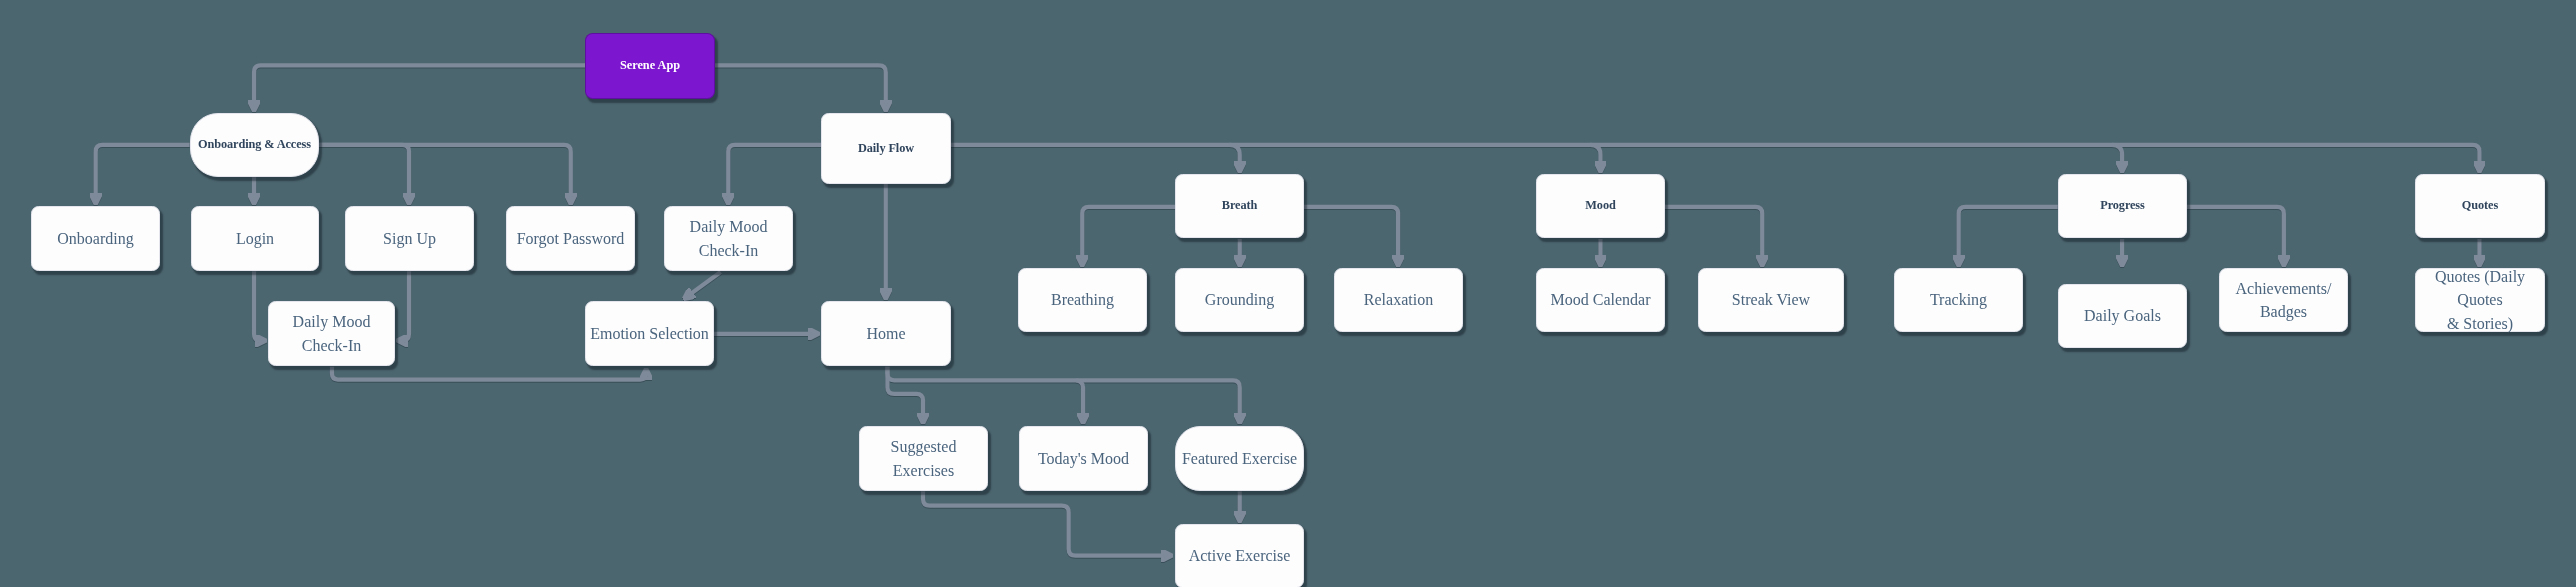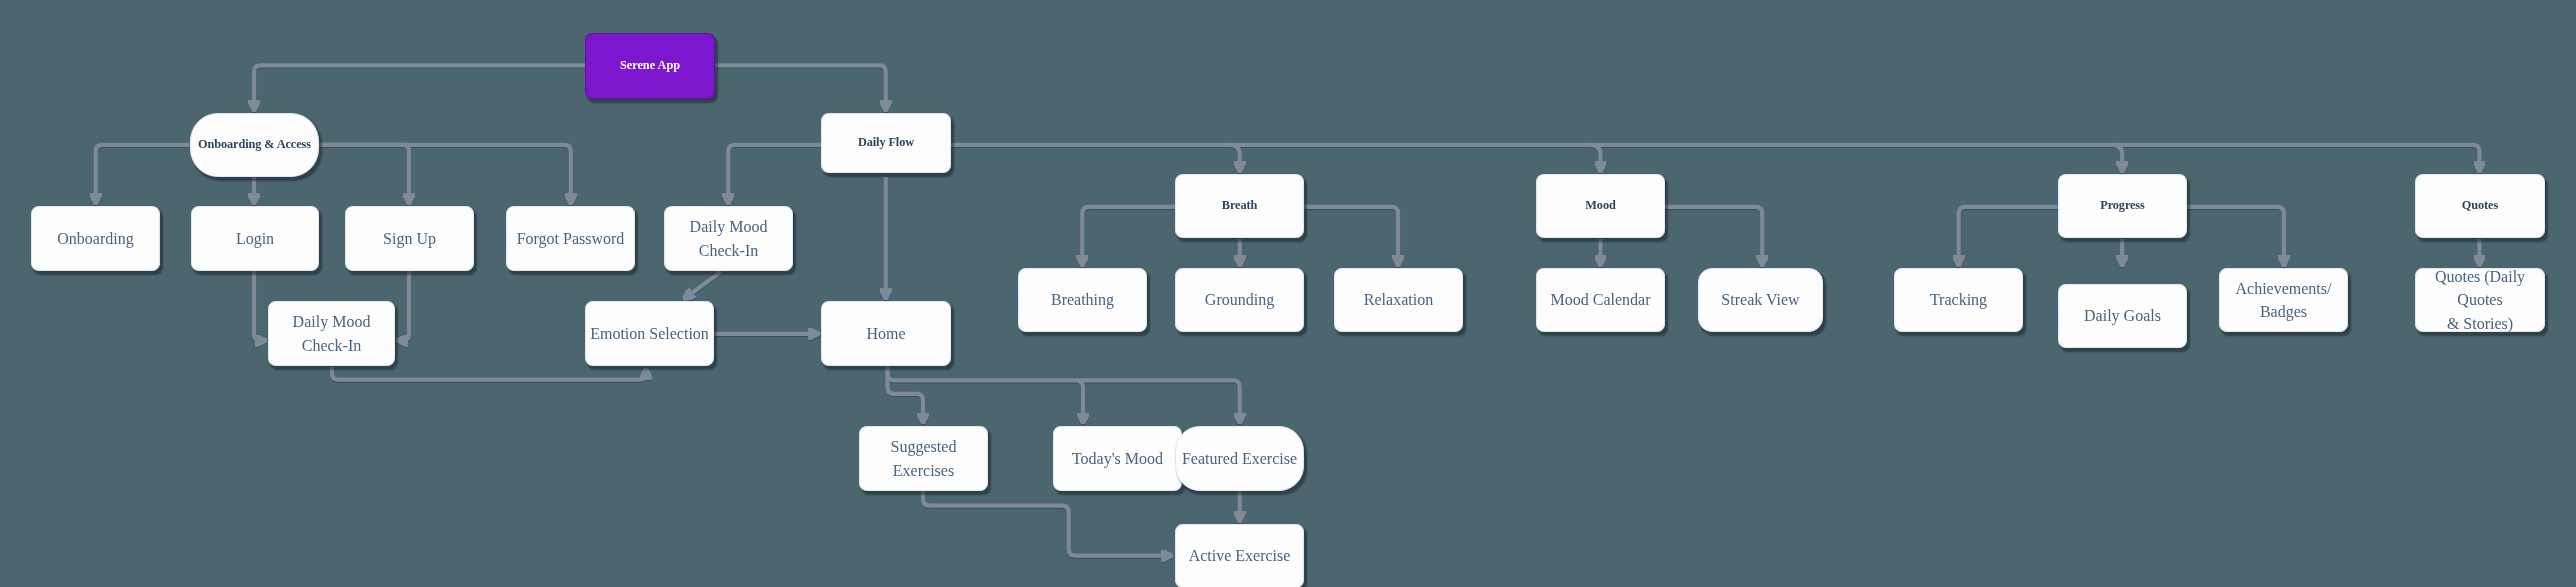--- a/index.html
+++ b/index.html
@@ -79,43 +79,43 @@
       <path d="M1048,433 V441 Q1048,449 1056,449 H1456 Q1464,449 1464,457 V497" marker-end="url(#arrow)"></path>
       <path d="M1271,449 Q1279,450 1279,458 V497" marker-end="url(#arrow)"></path>
       <path d="M1090,580 V589 Q1090,597 1098,597 H1254 Q1262,597 1262,605 V648 Q1262,656 1270,656 H1381" marker-end="url(#arrow)"></path>
       <path d="M1464,580 V613" marker-end="url(#arrow)"></path>
     </g>
   </svg>
 
   <div id="node-layer">
       <div class="node root" style="left: 585px; top: 33px; width: 130px; height: 66px;">Serene App</div>
       <div class="node branch" style="left: 190px; top: 113px; width: 129px; height: 64px; border-radius: 28px;">Onboarding &amp; Access</div>
-      <div class="node branch" style="left: 821px; top: 113px; width: 130px; height: 60px;">Daily Flow</div>
+      <div class="node branch" style="left: 821px; top: 113px; width: 130px; height: 71px;">Daily Flow</div>
       <div class="node leaf" style="left: 31px; top: 206px; width: 129px; height: 65px;">Onboarding</div>
       <div class="node leaf" style="left: 191px; top: 206px; width: 128px; height: 65px;">Login</div>
       <div class="node leaf" style="left: 345px; top: 206px; width: 129px; height: 65px;">Sign Up</div>
       <div class="node leaf" style="left: 506px; top: 206px; width: 129px; height: 65px;">Forgot Password</div>
       <div class="node leaf" style="left: 664px; top: 206px; width: 129px; height: 65px;">Daily Mood Check-In</div>
       <div class="node leaf" style="left: 268px; top: 301px; width: 127px; height: 65px;">Daily Mood Check-In</div>
       <div class="node leaf" style="left: 585px; top: 301px; width: 129px; height: 65px;">Emotion Selection</div>
       <div class="node leaf" style="left: 821px; top: 301px; width: 130px; height: 65px;">Home</div>
       <div class="node branch" style="left: 1175px; top: 174px; width: 129px; height: 64px;">Breath</div>
       <div class="node branch" style="left: 1536px; top: 174px; width: 129px; height: 64px;">Mood</div>
       <div class="node branch" style="left: 2058px; top: 174px; width: 129px; height: 64px;">Progress</div>
       <div class="node branch" style="left: 2415px; top: 174px; width: 130px; height: 64px;">Quotes</div>
       <div class="node leaf" style="left: 1018px; top: 268px; width: 129px; height: 64px;">Breathing</div>
       <div class="node leaf" style="left: 1175px; top: 268px; width: 129px; height: 64px;">Grounding</div>
       <div class="node leaf" style="left: 1334px; top: 268px; width: 129px; height: 64px;">Relaxation</div>
       <div class="node leaf" style="left: 1536px; top: 268px; width: 129px; height: 64px;">Mood Calendar</div>
-      <div class="node leaf" style="left: 1698px; top: 268px; width: 125px; height: 64px; border-radius: 14px;">Streak View</div>
+      <div class="node leaf" style="left: 1698px; top: 268px; width: 146px; height: 64px;">Streak View</div>
       <div class="node leaf" style="left: 1894px; top: 268px; width: 129px; height: 64px;">Tracking</div>
       <div class="node leaf" style="left: 2058px; top: 284px; width: 129px; height: 64px;">Daily Goals</div>
       <div class="node leaf" style="left: 2219px; top: 268px; width: 129px; height: 64px;">Achievements/
 Badges</div>
       <div class="node leaf" style="left: 2415px; top: 268px; width: 130px; height: 64px;">Quotes (Daily Quotes
 &amp; Stories)</div>
       <div class="node leaf" style="left: 859px; top: 426px; width: 129px; height: 65px;">Suggested Exercises</div>
-      <div class="node leaf" style="left: 1053px; top: 426px; width: 129px; height: 65px;">Today's Mood</div>
+      <div class="node leaf" style="left: 1019px; top: 426px; width: 129px; height: 65px;">Today's Mood</div>
       <div class="node leaf" style="left: 1175px; top: 426px; width: 129px; height: 65px; border-radius: 25px;">Featured Exercise</div>
       <div class="node leaf" style="left: 1175px; top: 524px; width: 129px; height: 64px;">Active Exercise</div>
     </div>
 </div>
 
 
 </body></html>

